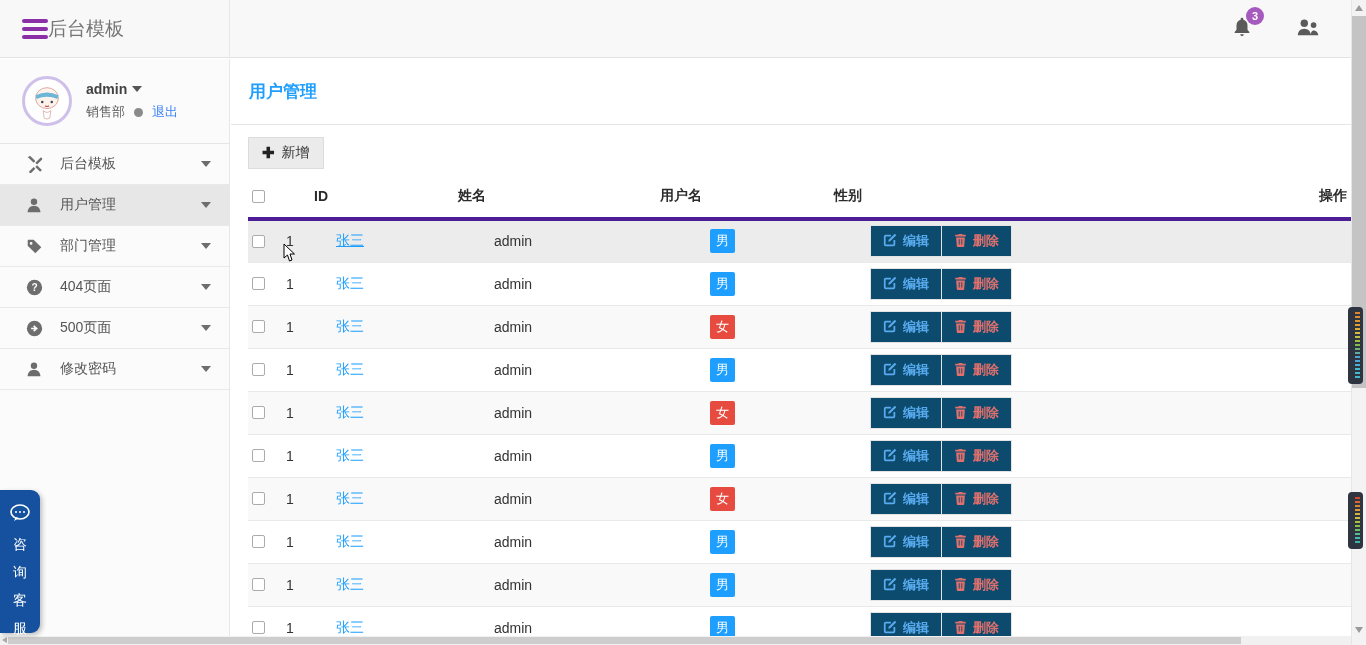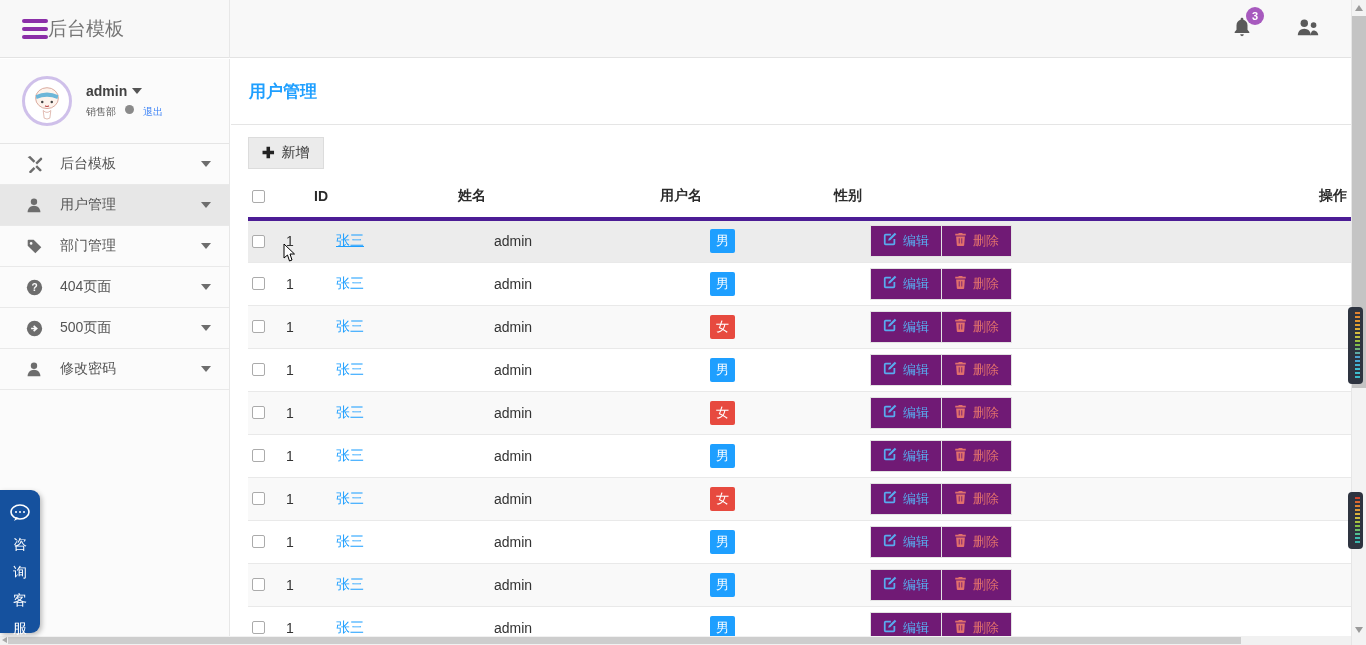--- a/index.html
+++ b/index.html
@@ -25,21 +25,21 @@
   
   .sidebar { position:absolute; left:0; top:59px; width:230px; height:586px;
     background:#fbfbfb; border-right:1px solid #e7e7e7; }
   .profile { height:85px; border-bottom:1px solid #e5e5e5; display:flex; align-items:center; padding-left:22px; }
   .avatar { width:50px; height:50px; border-radius:50%; border:3px solid #cfc0ea; background:#fff;
     display:flex; align-items:center; justify-content:center; overflow:hidden; }
   .profile-text { margin-left:14px; }
   .profile-name { font-size:14px; font-weight:bold; color:#424242; cursor:pointer; }
   .profile-name .caret { display:inline-block; margin-left:5px; vertical-align:2px;
     border-left:5px solid transparent; border-right:5px solid transparent; border-top:6px solid #555; }
-  .profile-sub { margin-top:6px; font-size:10px; color:#5c5c5c; display:flex; align-items:flex-start; gap:9px; }
+  .profile-sub { margin-top:6px; font-size:13px; color:#5c5c5c; display:flex; align-items:center; gap:9px; }
   .dot-sep { width:9px; height:9px; border-radius:50%; background:#8a8a8a; display:inline-block; }
   .logout { color:#3b82f6; text-decoration:none; cursor:pointer; }
   .menu { list-style:none; }
   .menu li { height:41px; border-bottom:1px solid #e9e9e9; display:flex; align-items:center;
     padding:0 18px 0 26px; cursor:pointer; color:#555; }
   .menu li.active { background:#e7e7e7; }
   .menu .mi-icon { width:17px; color:#6d6d6d; display:flex; }
   .menu .mi-label { margin-left:17px; font-size:14px; flex:1; }
   .chev { border-left:5px solid transparent; border-right:5px solid transparent; border-top:6px solid #6d6d6d; }
 
@@ -71,22 +71,22 @@
   tbody tr:nth-child(odd) { background:#f9f9f9; }
   tbody tr.hover { background:#ececec; }
   .cbx { width:13px; height:13px; border:1px solid #ababab; border-radius:2px; background:#fff; cursor:pointer; }
   .name-link { color:var(--blue); text-decoration:none; cursor:pointer; }
   tr.hover .name-link { text-decoration:underline; }
   .badge { display:inline-block; min-width:14px; text-align:center; padding:3px 6px; border-radius:2px;
     color:#fff; font-size:13px; }
   .badge.male { background:var(--blue); }
   .badge.female { background:var(--red); }
   .btn-group { display:inline-flex; }
-  .op-btn { display:inline-flex; align-items:flex-start; gap:6px; background:#701a75; border:1px solid #e3e3e3;
-    padding:6px 12px; font-size:13px; cursor:pointer; }
+  .op-btn { display:inline-flex; align-items:flex-end; gap:6px; background:#0c4a6e; border:1px solid #e3e3e3;
+    padding:6px 12px; font-size:13px; cursor:pointer;font-weight:bold; }
   .op-btn.edit { color:#58abef; border-right-width:0; }
   .op-btn.del { color:#e1706c; }
 
   
   .vscroll { position:absolute; right:0; top:0; width:15px; height:645px; background:#f3f3f3; border-left:1px solid #e6e6e6; }
   .vscroll .arrow-up { position:absolute; top:5px; left:3px; width:0; height:0;
     border-left:4px solid transparent; border-right:4px solid transparent; border-bottom:6px solid #9a9a9a; }
   .vscroll .arrow-down { position:absolute; bottom:12px; left:3px; width:0; height:0;
     border-left:4px solid transparent; border-right:4px solid transparent; border-top:6px solid #9a9a9a; }
   .vscroll .thumb { position:absolute; top:16px; left:0; width:14px; height:372px; background:#c4c4c4; }

